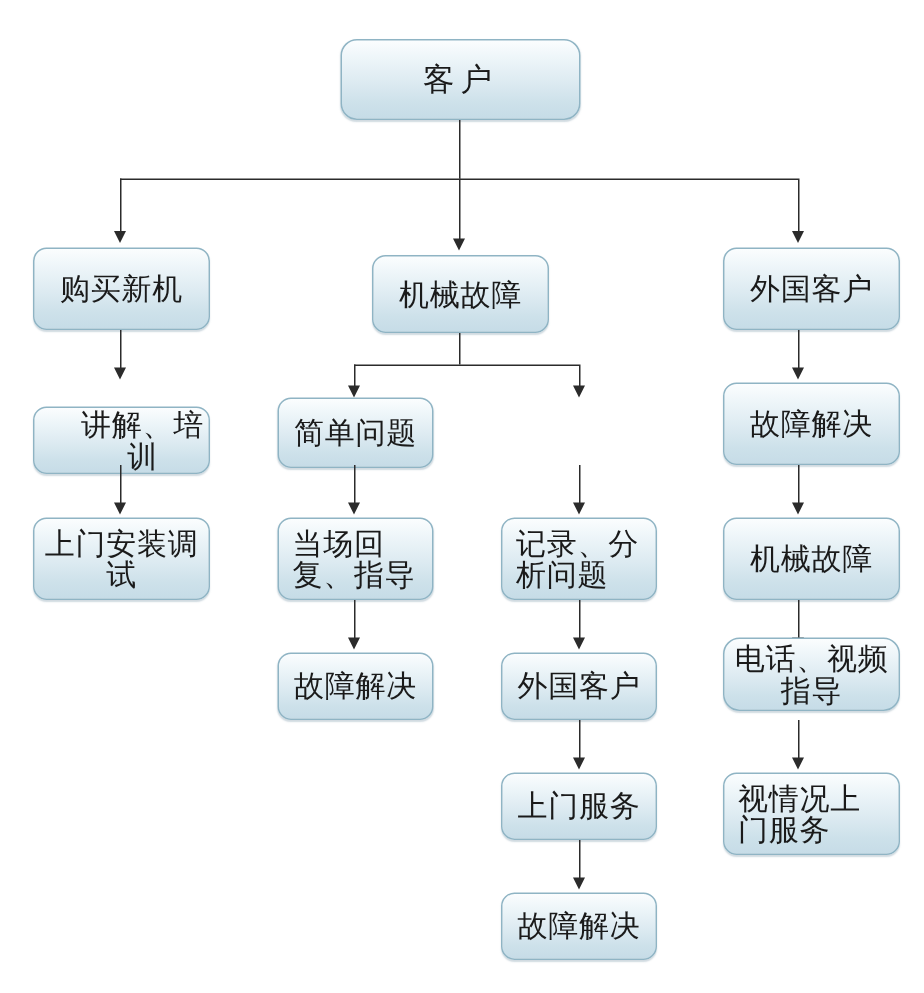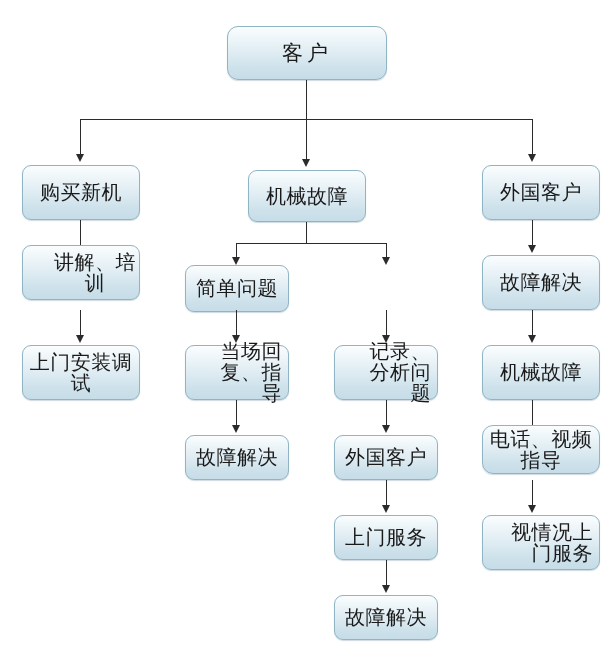--- a/index.html
+++ b/index.html
@@ -25,21 +25,21 @@
     box-shadow:0 1px 1px rgba(120,150,165,0.35);
     display:flex;
     align-items:center;
     color:#1a1a1a;
     font-size:20px;
     line-height:21px;
     letter-spacing:0.5px;
     white-space:pre-line;
   }
   .node.center{justify-content:center;text-align:center;}
-  .node.left{justify-content:flex-start;text-align:right;padding-left:19px;padding-right:6px;}
+  .node.left{justify-content:flex-start;text-align:left;padding-left:9px;padding-right:6px;}
   .node.root{
     font-size:21px;
     letter-spacing:4px;
     border-radius:11px;
   }
 
   
   .vline{
     position:absolute;
     width:1px;
@@ -76,21 +76,21 @@
   <div class="arrow" style="left:302px;top:159px;"></div>
 
   <div class="vline" style="left:532px;top:119px;height:37px;"></div>
   <div class="arrow" style="left:528px;top:154px;"></div>
 
   <div class="node center" style="left:22px;top:165px;width:118px;height:55px;">购买新机</div>
 
   <div class="vline" style="left:80px;top:220px;height:27px;"></div>
   <div class="arrow" style="left:76px;top:245px;"></div>
 
-  <div class="node center" style="left:22px;top:245px;width:118px;height:55px;padding-left:28px;">讲解、培训</div>
+  <div class="node center" style="left:22px;top:271px;width:118px;height:45px;padding-left:28px;">讲解、培训</div>
 
   <div class="vline" style="left:80px;top:310px;height:27px;"></div>
   <div class="arrow" style="left:76px;top:335px;"></div>
 
   <div class="node center" style="left:22px;top:345px;width:118px;height:55px;">上门安装调试</div>
 
   <div class="node center" style="left:248px;top:170px;width:118px;height:52px;">机械故障</div>
 
   <div class="vline" style="left:306px;top:222px;height:21px;"></div>
   <div class="hline" style="left:236px;top:243px;width:150px;"></div>

